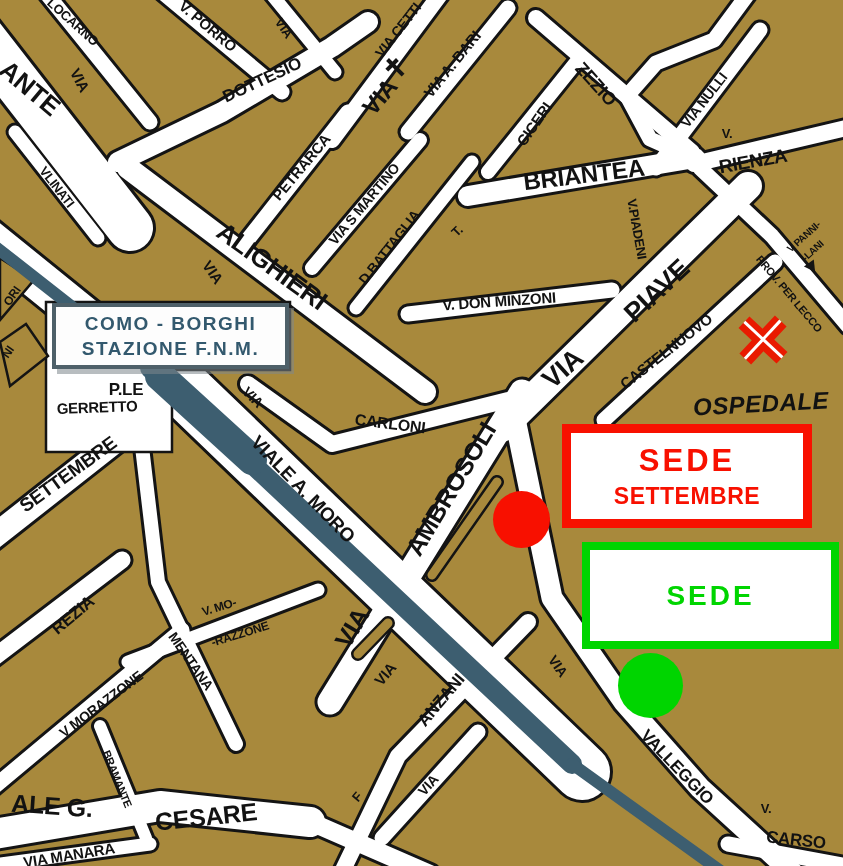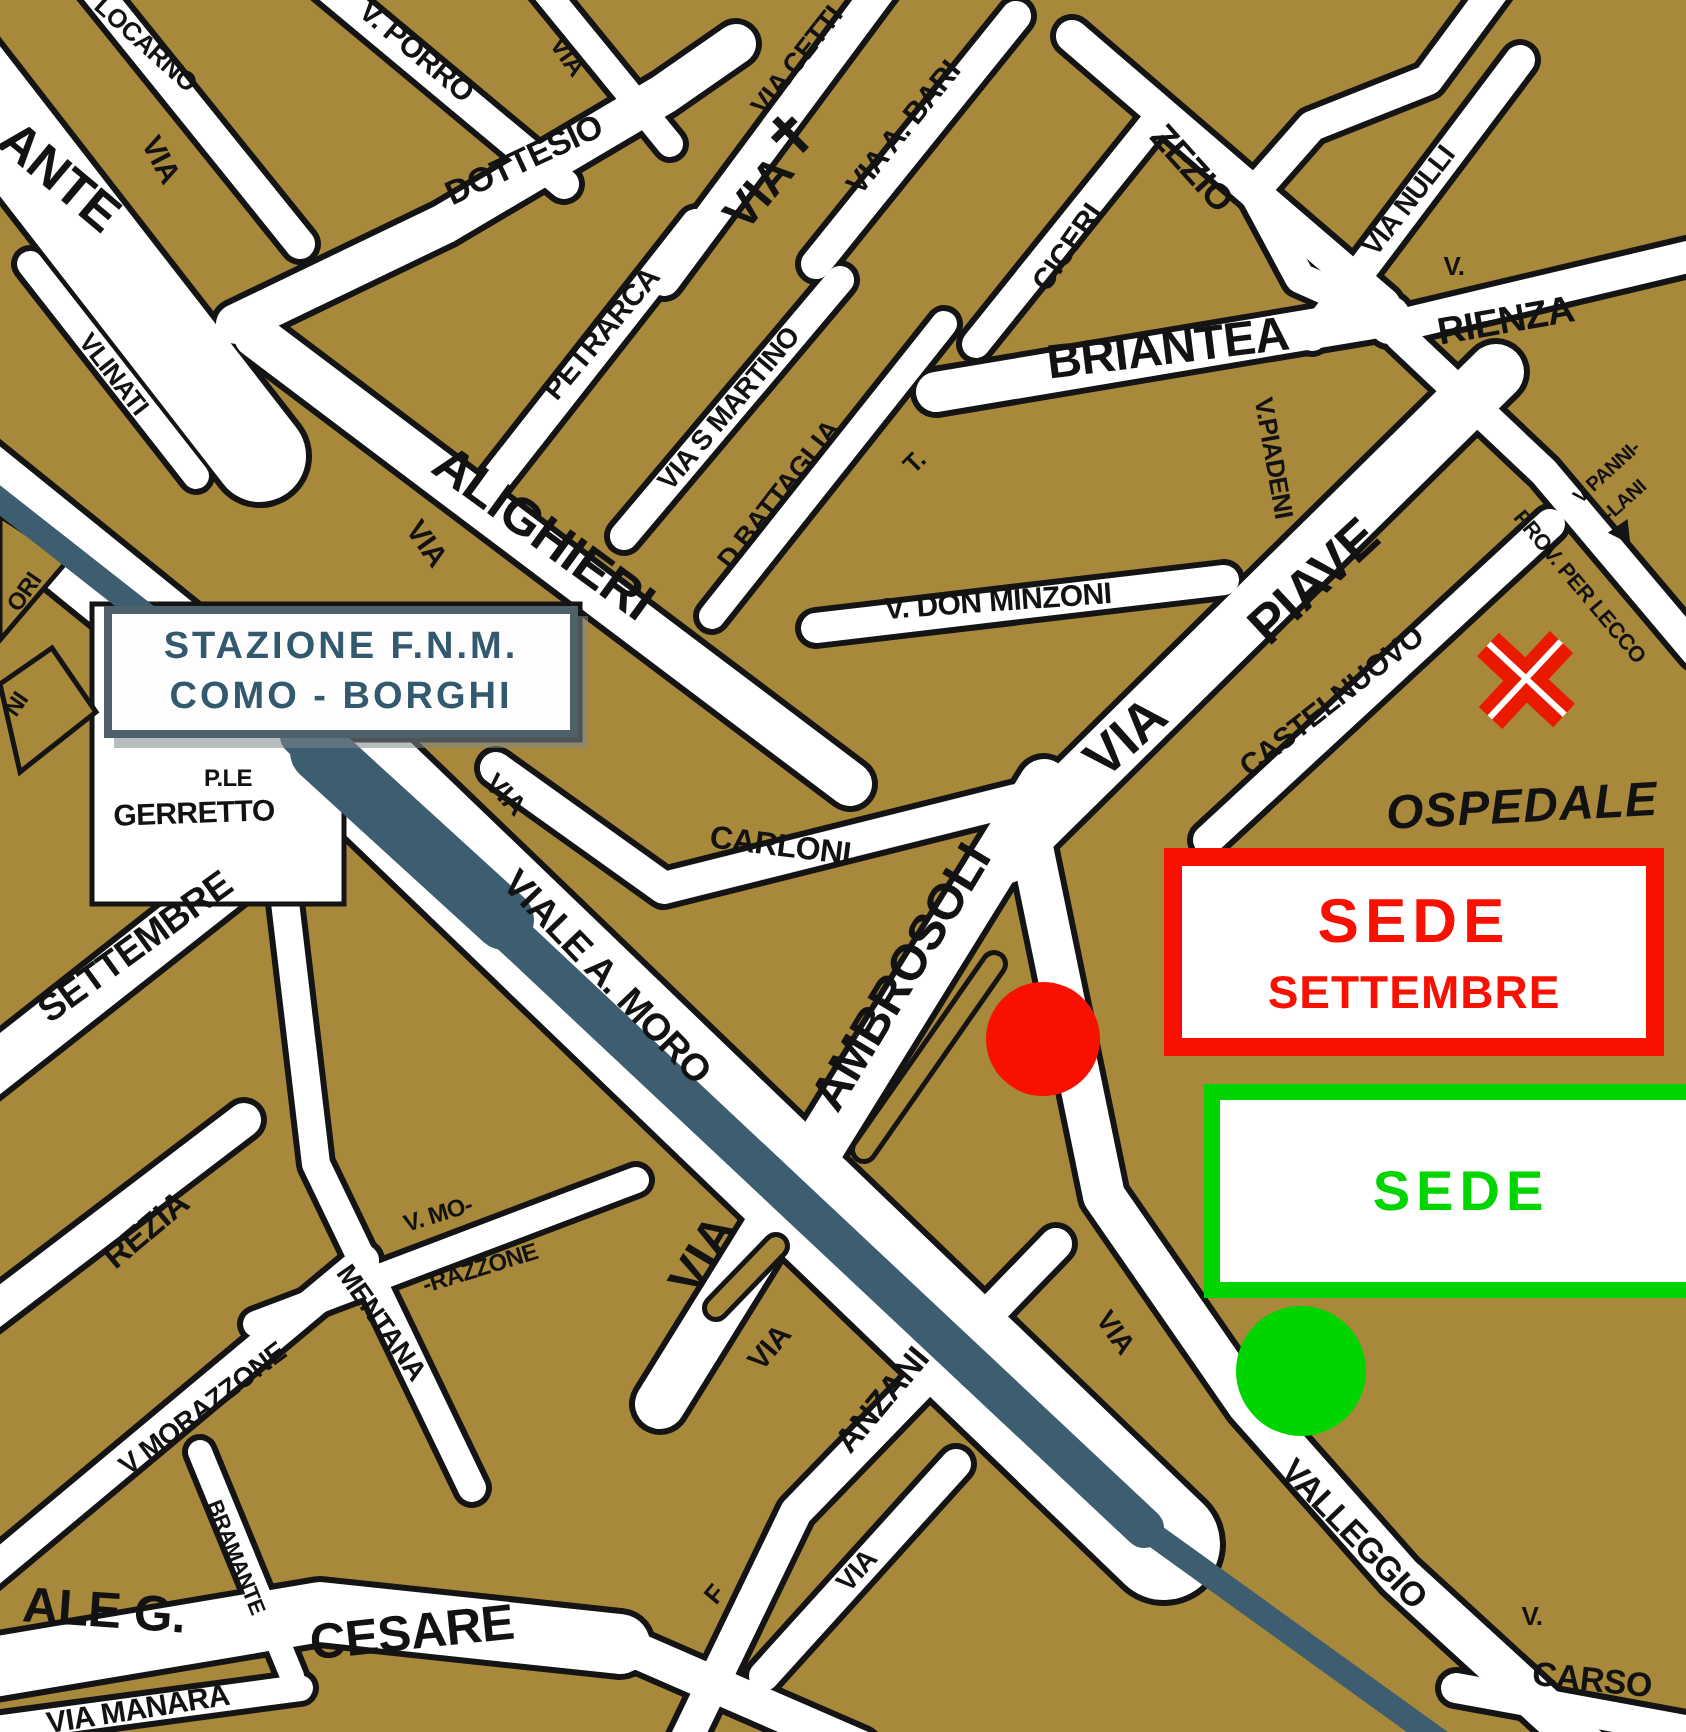--- a/index.html
+++ b/index.html
@@ -8,21 +8,21 @@
   #map-svg{position:absolute;left:0;top:0;}
   #labels{position:absolute;left:0;top:0;width:843px;height:866px;}
   .map-label{position:absolute;font-weight:bold;color:#121212;white-space:nowrap;
              letter-spacing:-0.3px;line-height:1;}
   .map-label.italic{font-style:italic;letter-spacing:0.5px;}
   .station-box{position:absolute;left:52px;top:303px;width:237px;height:66px;box-sizing:border-box;
                background:#fdfdfd;border:4px solid #4e6069;box-shadow:5px 5px 0 rgba(125,135,140,.55);
                display:flex;flex-direction:column;justify-content:center;align-items:center;gap:3px;}
   .station-box div{font-weight:bold;font-size:19px;letter-spacing:1.5px;color:var(--c-station_text);}
   .sede-box{position:absolute;box-sizing:border-box;background:#fff;display:flex;flex-direction:column;
-            justify-content:center;align-items:center;margin-left:20px;}
+            justify-content:center;align-items:center;}
   .sede-box.red{left:562px;top:424px;width:250px;height:104px;border:9px solid var(--c-red);}
   .sede-box.green{left:582px;top:542px;width:257px;height:107px;border:8px solid var(--c-green);}
   .sede-title{font-weight:bold;letter-spacing:3px;}
   .sede-box.red .sede-title{font-size:31px;color:var(--c-red);}
   .sede-box.red .sede-sub{font-size:23px;font-weight:bold;color:var(--c-red);margin-top:4px;letter-spacing:0.5px;}
   .sede-box.green .sede-title{font-size:28px;color:var(--c-green);}
   .sede-box.green .sede-sub{font-size:25px;font-weight:bold;color:var(--c-green);margin-top:4px;letter-spacing:0;}
   .marker{position:absolute;border-radius:50%;}
   .marker.red{left:493px;top:491px;width:57px;height:57px;background:var(--c-red);}
   .marker.green{left:618px;top:653px;width:65px;height:65px;background:var(--c-green);}
@@ -168,21 +168,21 @@
       <div class="map-label" style="left: 657px; top: 291px; font-size: 27px; transform: translate(-50%, -50%) rotate(-43deg);">PIAVE</div>
       <div class="map-label" style="left: 637px; top: 229px; font-size: 13px; transform: translate(-50%, -50%) rotate(80deg);">V.PIADENI</div>
       <div class="map-label" style="left: 666px; top: 351px; font-size: 15px; transform: translate(-50%, -50%) rotate(-38deg);">CASTELNUOVO</div>
       <div class="map-label italic" style="left: 761px; top: 404px; font-size: 24px; transform: translate(-50%, -50%) rotate(-3deg);">OSPEDALE</div>
       <div class="map-label" style="left: 390px; top: 424px; font-size: 16px; transform: translate(-50%, -50%) rotate(7deg);">CARLONI</div>
       <div class="map-label" style="left: 253px; top: 397px; font-size: 14px; transform: translate(-50%, -50%) rotate(46deg);">VIA</div>
       <div class="map-label" style="left: 303px; top: 489px; font-size: 19px; transform: translate(-50%, -50%) rotate(46deg);">VIALE A. MORO</div>
       <div class="map-label" style="left: 451px; top: 489px; font-size: 25px; transform: translate(-50%, -50%) rotate(-59deg);">AMBROSOLI</div>
       <div class="map-label" style="left: 352px; top: 628px; font-size: 25px; transform: translate(-50%, -50%) rotate(-59deg);">VIA</div>
       <div class="map-label" style="left: 68px; top: 474px; font-size: 19px; transform: translate(-50%, -50%) rotate(-36deg);">SETTEMBRE</div>
-      <div class="map-label" style="left: 92px; top: 389px; font-size: 12px; transform: translate(-50%, -50%) rotate(0deg); padding-left: 44px;">P.LE</div>
+      <div class="map-label" style="left: 104px; top: 389px; font-size: 17px; transform: translate(-50%, -50%) rotate(0deg); padding-left: 44px;">P.LE</div>
       <div class="map-label" style="left: 97px; top: 407px; font-size: 15px; transform: translate(-50%, -50%) rotate(-2deg);">GERRETTO</div>
       <div class="map-label" style="left: 73px; top: 615px; font-size: 17px; transform: translate(-50%, -50%) rotate(-40deg);">REZIA</div>
       <div class="map-label" style="left: 191px; top: 661px; font-size: 14px; transform: translate(-50%, -50%) rotate(55deg);">MENTANA</div>
       <div class="map-label" style="left: 219px; top: 607px; font-size: 12px; transform: translate(-50%, -50%) rotate(-17deg);">V. MO-</div>
       <div class="map-label" style="left: 240px; top: 634px; font-size: 12px; transform: translate(-50%, -50%) rotate(-17deg);">-RAZZONE</div>
       <div class="map-label" style="left: 101px; top: 704px; font-size: 14px; transform: translate(-50%, -50%) rotate(-37deg);">V MORAZZONE</div>
       <div class="map-label" style="left: 117px; top: 779px; font-size: 11px; transform: translate(-50%, -50%) rotate(68deg);">BRAMANTE</div>
       <div class="map-label" style="left: 52px; top: 806px; font-size: 25px; transform: translate(-50%, -50%) rotate(4deg);">ALE G.</div>
       <div class="map-label" style="left: 206px; top: 817px; font-size: 25px; transform: translate(-50%, -50%) rotate(-6deg);">CESARE</div>
       <div class="map-label" style="left: 69px; top: 855px; font-size: 15px; transform: translate(-50%, -50%) rotate(-9deg);">VIA MANARA</div>
@@ -192,22 +192,22 @@
       <div class="map-label" style="left: 357px; top: 797px; font-size: 13px; transform: translate(-50%, -50%) rotate(-50deg);">F</div>
       <div class="map-label" style="left: 558px; top: 666px; font-size: 14px; transform: translate(-50%, -50%) rotate(55deg);">VIA</div>
       <div class="map-label" style="left: 677px; top: 767px; font-size: 17px; transform: translate(-50%, -50%) rotate(46deg);">VALLEGGIO</div>
       <div class="map-label" style="left: 766px; top: 808px; font-size: 13px; transform: translate(-50%, -50%) rotate(0deg);">V.</div>
       <div class="map-label" style="left: 796px; top: 840px; font-size: 17px; transform: translate(-50%, -50%) rotate(6deg);">CARSO</div>
       <div class="map-label" style="left: 12px; top: 296px; font-size: 12px; transform: translate(-50%, -50%) rotate(-55deg);">ORI</div>
       <div class="map-label" style="left: 8px; top: 352px; font-size: 12px; transform: translate(-50%, -50%) rotate(-55deg);">NI</div>
     </div>
 
   <div class="station-box">
+    <div>COMO - BORGHI</div>
     <div>STAZIONE F.N.M.</div>
-    <div>COMO - BORGHI</div>
   </div>
 
   <div class="hospital-cross">
     <div class="bar v"></div>
       <div class="bar h"></div>
       <div class="wv"></div>
       <div class="wh"></div>
   </div>
 
   <div class="cross-symbol">

